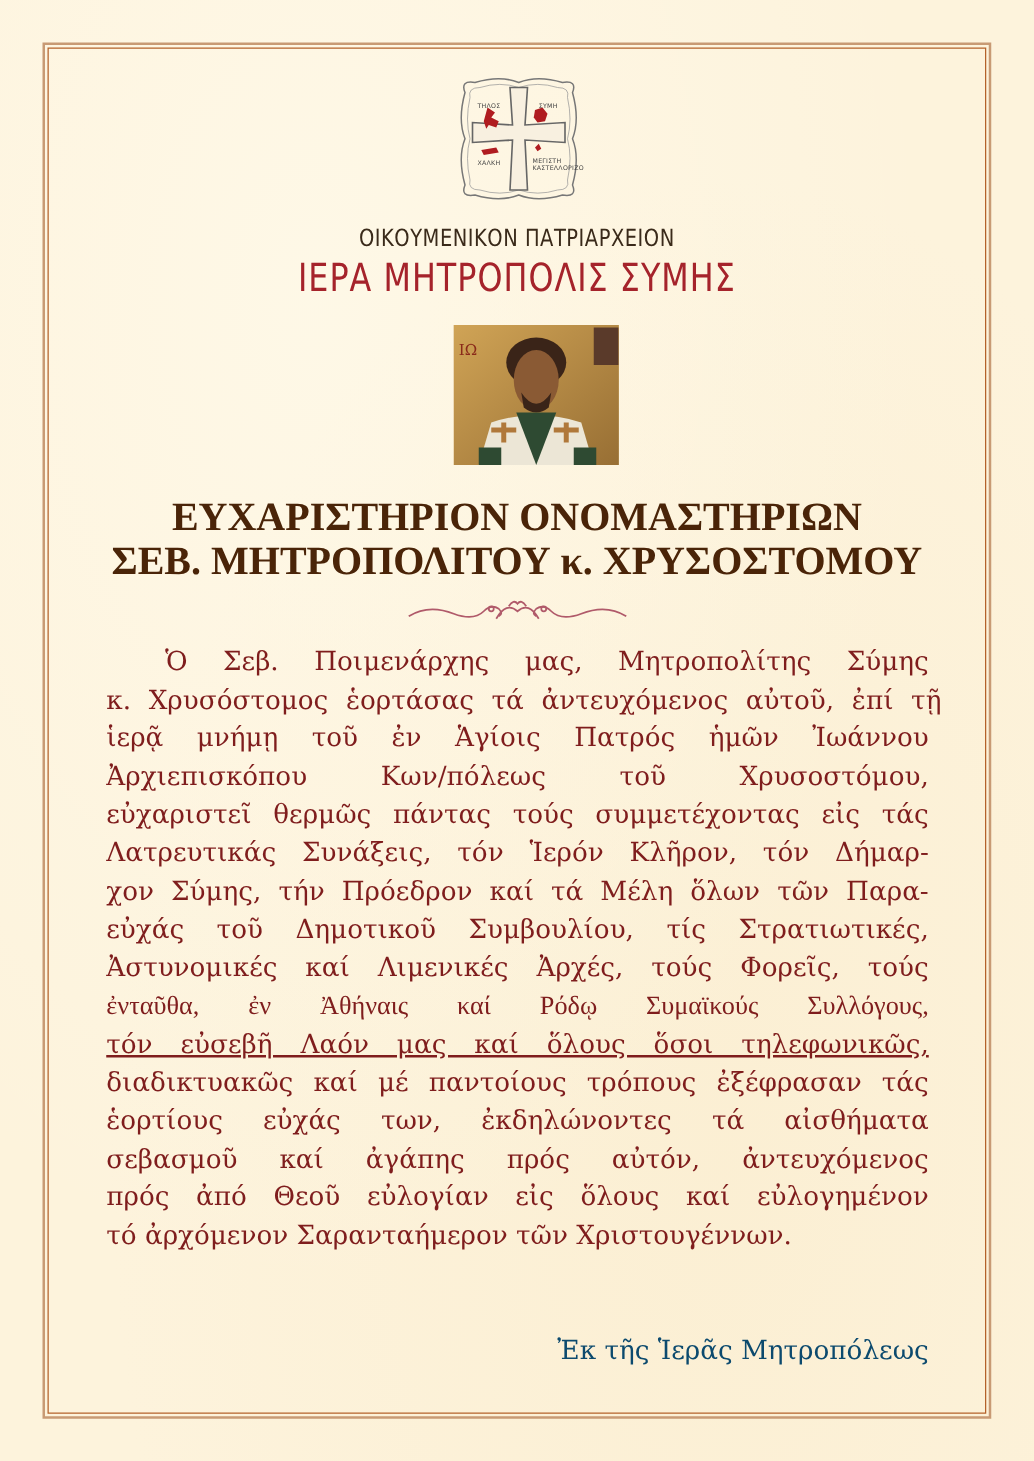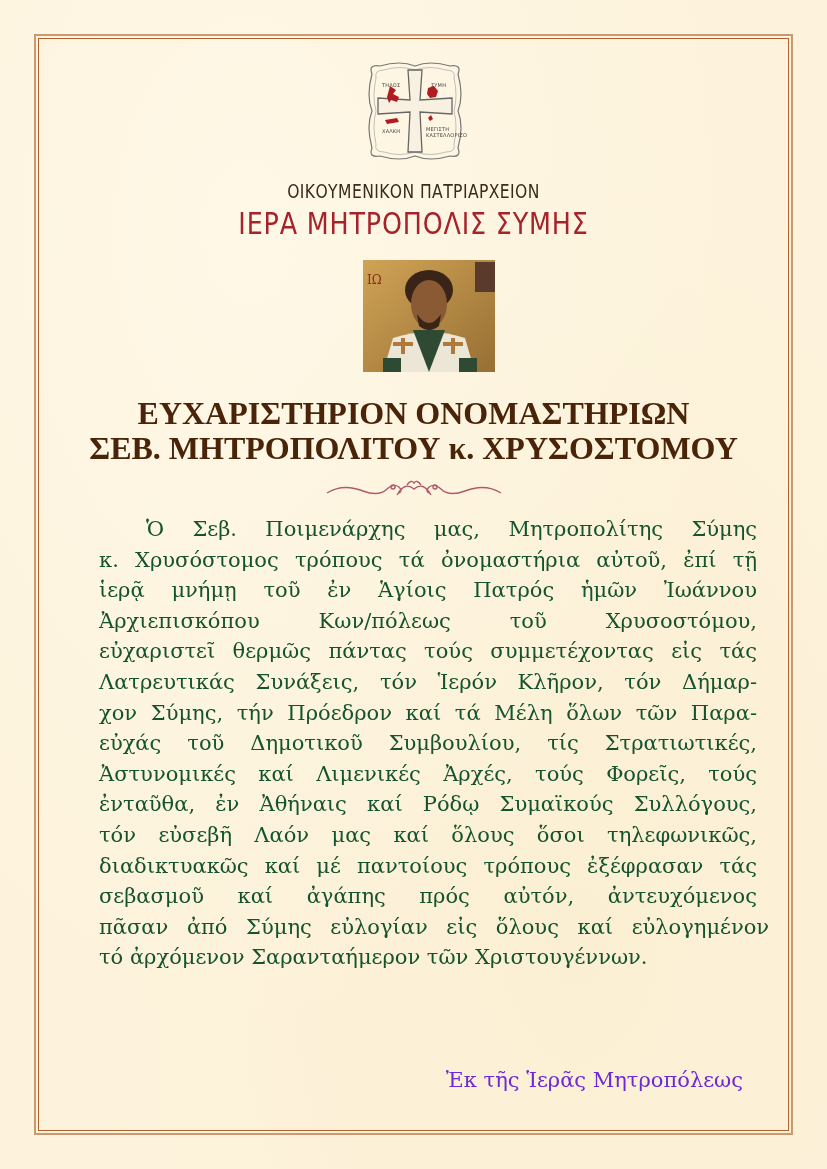--- a/index.html
+++ b/index.html
@@ -39,30 +39,30 @@
     position: absolute; left: 363px; top: 260px; width: 132px; height: 112px;
     background: linear-gradient(135deg, #b88a3e 0%, #c99a4a 40%, #8f6a2e 100%);
     overflow: hidden;
   }
   .title {
     position: absolute; left: 0; width: 827px; text-align: center;
     font-family: "Liberation Serif", serif; font-weight: bold; font-size: 32px; color: #4a2408;
   }
   .flourish { position: absolute; left: 323px; top: 477px; width: 182px; height: 24px; }
   .body-text {
-    position: absolute; left: 99px; top: 514px; width: 658px;
-    font-family: "DejaVu Serif", serif; font-size: 21px; line-height: 30.6px; color: #14532d;
+    position: absolute; left: 85px; top: 514px; width: 658px;
+    font-family: "DejaVu Serif", serif; font-size: 21px; line-height: 30.6px; color: #7f1d1d;
     text-align: justify;
   }
   .line { display: block; text-align: justify; text-align-last: justify; white-space: nowrap; }
   .line.first { padding-left: 47px; }
   .line.last { text-align-last: left; }
   .signature {
     position: absolute; right: 84px; top: 1068px;
-    font-family: "DejaVu Serif", serif; font-size: 21px; color: #6d28d9;
+    font-family: "DejaVu Serif", serif; font-size: 21px; color: #0c4a6e;
   }
 </style>
 </head>
 <body>
 
 <div class="frame-outer"></div>
 <div class="frame-inner"></div>
 
 <div class="emblem">
   <svg width="110" height="110" viewBox="0 0 110 110">
@@ -118,29 +118,30 @@
       <path d="M74,18 Q82,4 91,12 Q100,4 108,18"></path>
       <path d="M84,8 Q88,2 91,6 Q94,2 98,8"></path>
       <circle cx="70" cy="10" r="2"></circle>
       <circle cx="112" cy="10" r="2"></circle>
     </g>
   </svg>
 </div>
 
 <div class="body-text">
   <span class="line first" style="white-space: nowrap; word-spacing: 21.6875px;">Ὁ Σεβ. Ποιμενάρχης μας, Μητροπολίτης Σύμης</span>
-  <span class="line" style="white-space: nowrap; word-spacing: 7.47321px;">κ. Χρυσόστομος τρόπους τά ὀνομαστήρια αὐτοῦ, ἐπί τῇ</span>
+  <span class="line" style="white-space: nowrap; word-spacing: 7.47321px;">κ. Χρυσόστομος ἑορτάσας τά ἀντευχόμενος αὐτοῦ, ἐπί τῇ</span>
   <span class="line" style="white-space: nowrap; word-spacing: 20.0826px;">ἱερᾷ μνήμῃ τοῦ ἐν Ἁγίοις Πατρός ἡμῶν Ἰωάννου</span>
   <span class="line" style="white-space: nowrap; word-spacing: 52.2344px;">Ἀρχιεπισκόπου Κων/πόλεως τοῦ Χρυσοστόμου,</span>
   <span class="line" style="white-space: nowrap; word-spacing: 10.724px;">εὐχαριστεῖ θερμῶς πάντας τούς συμμετέχοντας εἰς τάς</span>
   <span class="line" style="white-space: nowrap; word-spacing: 13.987px;">Λατρευτικάς Συνάξεις, τόν Ἱερόν Κλῆρον, τόν Δήμαρ-</span>
   <span class="line" style="white-space: nowrap; word-spacing: 6.98611px;">χον Σύμης, τήν Πρόεδρον καί τά Μέλη ὅλων τῶν Παρα-</span>
   <span class="line" style="white-space: nowrap; word-spacing: 16.1438px;">εὐχάς τοῦ Δημοτικοῦ Συμβουλίου, τίς Στρατιωτικές,</span>
   <span class="line" style="white-space: nowrap; word-spacing: 15.6484px;">Ἀστυνομικές καί Λιμενικές Ἀρχές, τούς Φορεῖς, τούς</span>
-  <span class="line" style="white-space: nowrap; word-spacing: 13.526px;">ἐνταῦθα, ἐν Ἀθήναις καί Ρόδῳ Συμαϊκούς Συλλόγους,</span>
-  <span class="line" style="white-space: nowrap; word-spacing: 15.6987px;">τόν εὐσεβῆ Λαόν μας καί ὅλους ὅσοι τηλεφωνικῶς,</span>
+  <span class="line" style="white-space: nowrap; word-spacing: 13.526px; font-family: Liberation Serif, serif;">ἐνταῦθα, ἐν Ἀθήναις καί Ρόδῳ Συμαϊκούς Συλλόγους,</span>
+  <span class="line" style="white-space: nowrap; word-spacing: 15.6987px; text-decoration: underline;">τόν εὐσεβῆ Λαόν μας καί ὅλους ὅσοι τηλεφωνικῶς,</span>
   <span class="line" style="white-space: nowrap; word-spacing: 9.40885px;">διαδικτυακῶς καί μέ παντοίους τρόπους ἐξέφρασαν τάς</span>
+  <span class="line" style="white-space: nowrap; word-spacing: 25.3906px;">ἑορτίους εὐχάς των, ἐκδηλώνοντες τά αἰσθήματα</span>
   <span class="line" style="white-space: nowrap; word-spacing: 26.9219px;">σεβασμοῦ καί ἀγάπης πρός αὐτόν, ἀντευχόμενος</span>
-  <span class="line" style="white-space: nowrap; word-spacing: 11.9375px;">πᾶσαν ἀπό Σύμης εὐλογίαν εἰς ὅλους καί εὐλογημένον</span>
+  <span class="line" style="white-space: nowrap; word-spacing: 11.9375px;">πρός ἀπό Θεοῦ εὐλογίαν εἰς ὅλους καί εὐλογημένον</span>
   <span class="line last">τό ἀρχόμενον Σαρανταήμερον τῶν Χριστουγέννων.</span>
 </div>
 
 <div class="signature">Ἐκ τῆς Ἱερᾶς Μητροπόλεως</div>
 
 </body></html>

